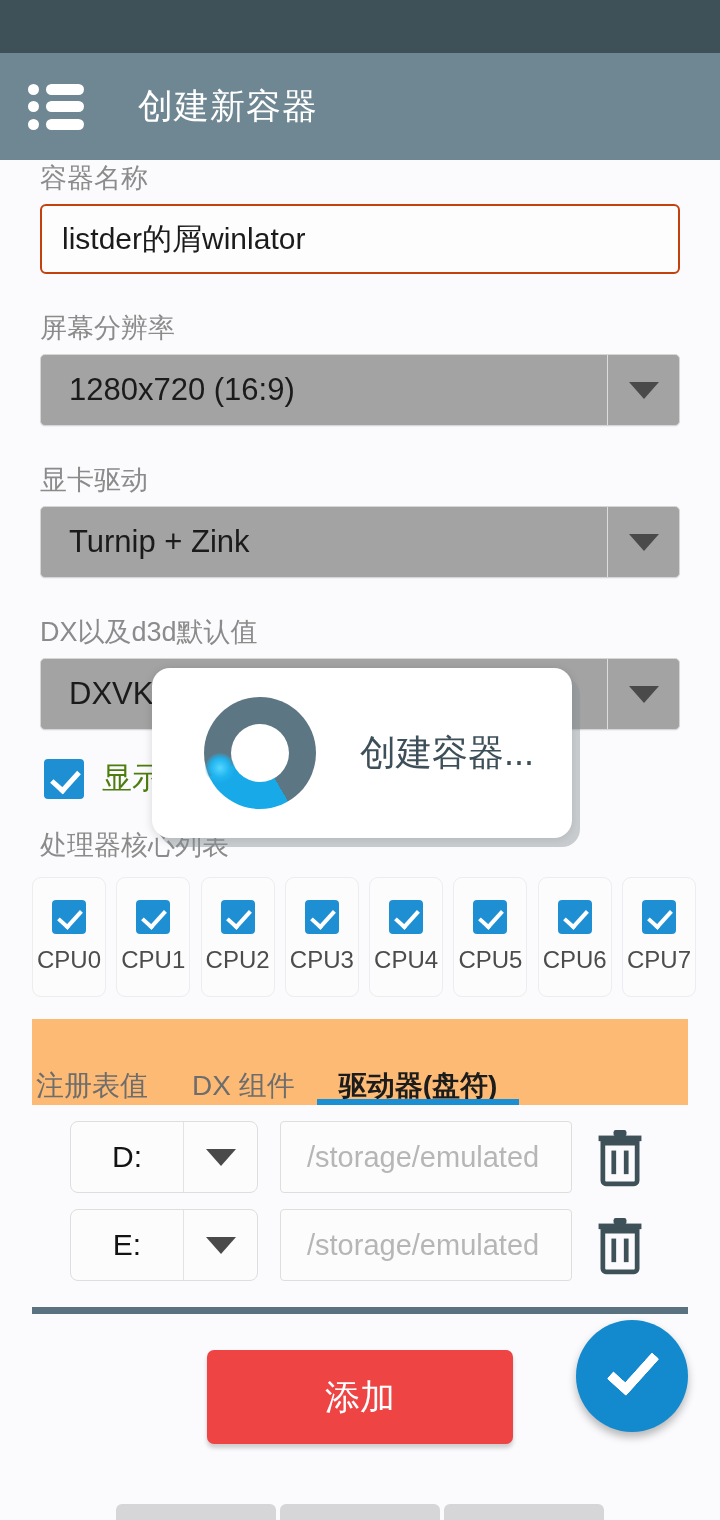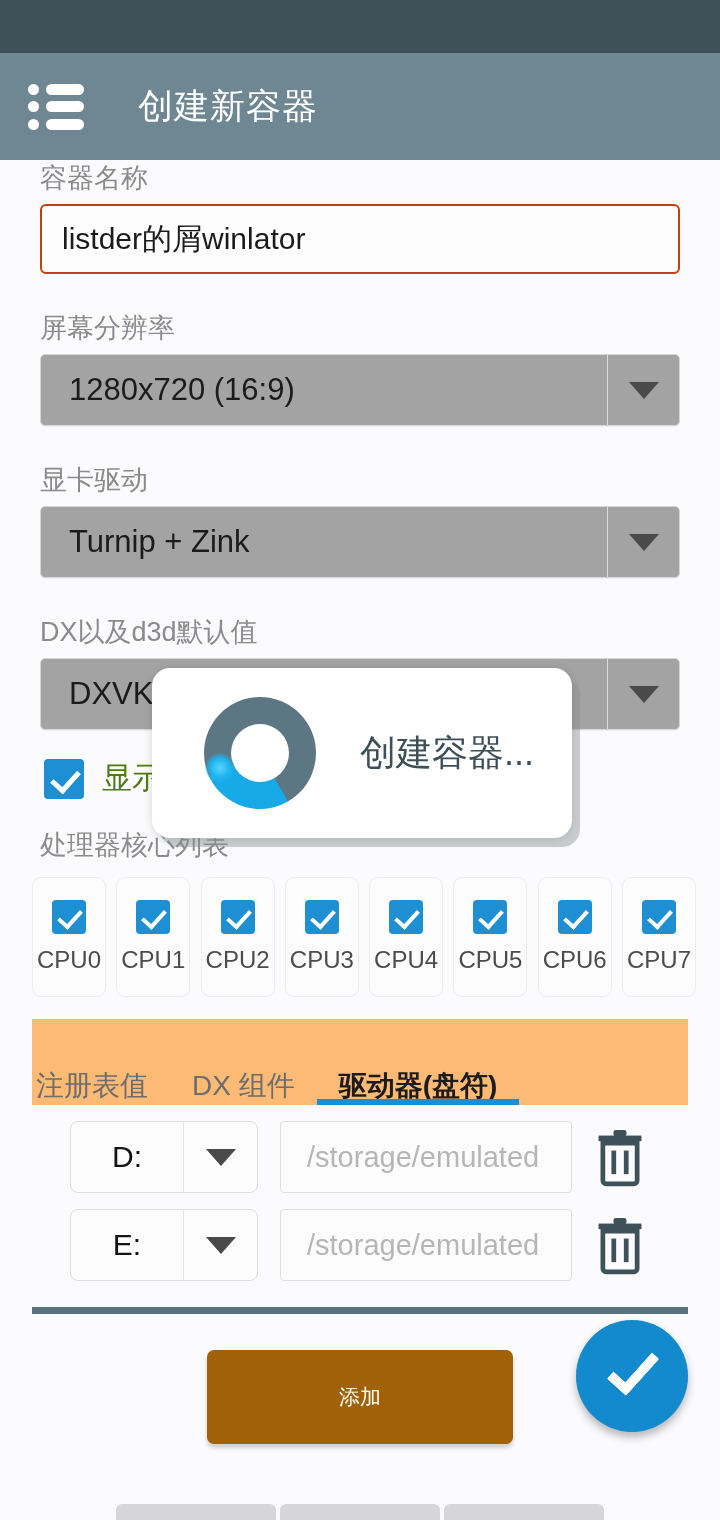--- a/index.html
+++ b/index.html
@@ -203,25 +203,25 @@
 
   
   .divider {
     margin: 26px 0 0 32px;
     width: 656px; height: 7px;
     background: #5a7280;
   }
   .add-btn {
     margin: 36px auto 0 auto;
     width: 306px; height: 94px;
-    background: #a16207;
+    background: #ef4444;
     border-radius: 7px;
     box-shadow: 0 4px 4px rgba(0,0,0,0.18);
     display: flex; align-items: center; justify-content: center;
-    color: #ffffff; font-size: 21px;
+    color: #ffffff; font-size: 35px;
   }
 
   
   .fab {
     position: absolute;
     right: 32px; bottom: 88px;
     width: 112px; height: 112px;
     border-radius: 50%;
     background: #1389ce;
     box-shadow: 0 5px 9px rgba(0,0,0,0.28);

